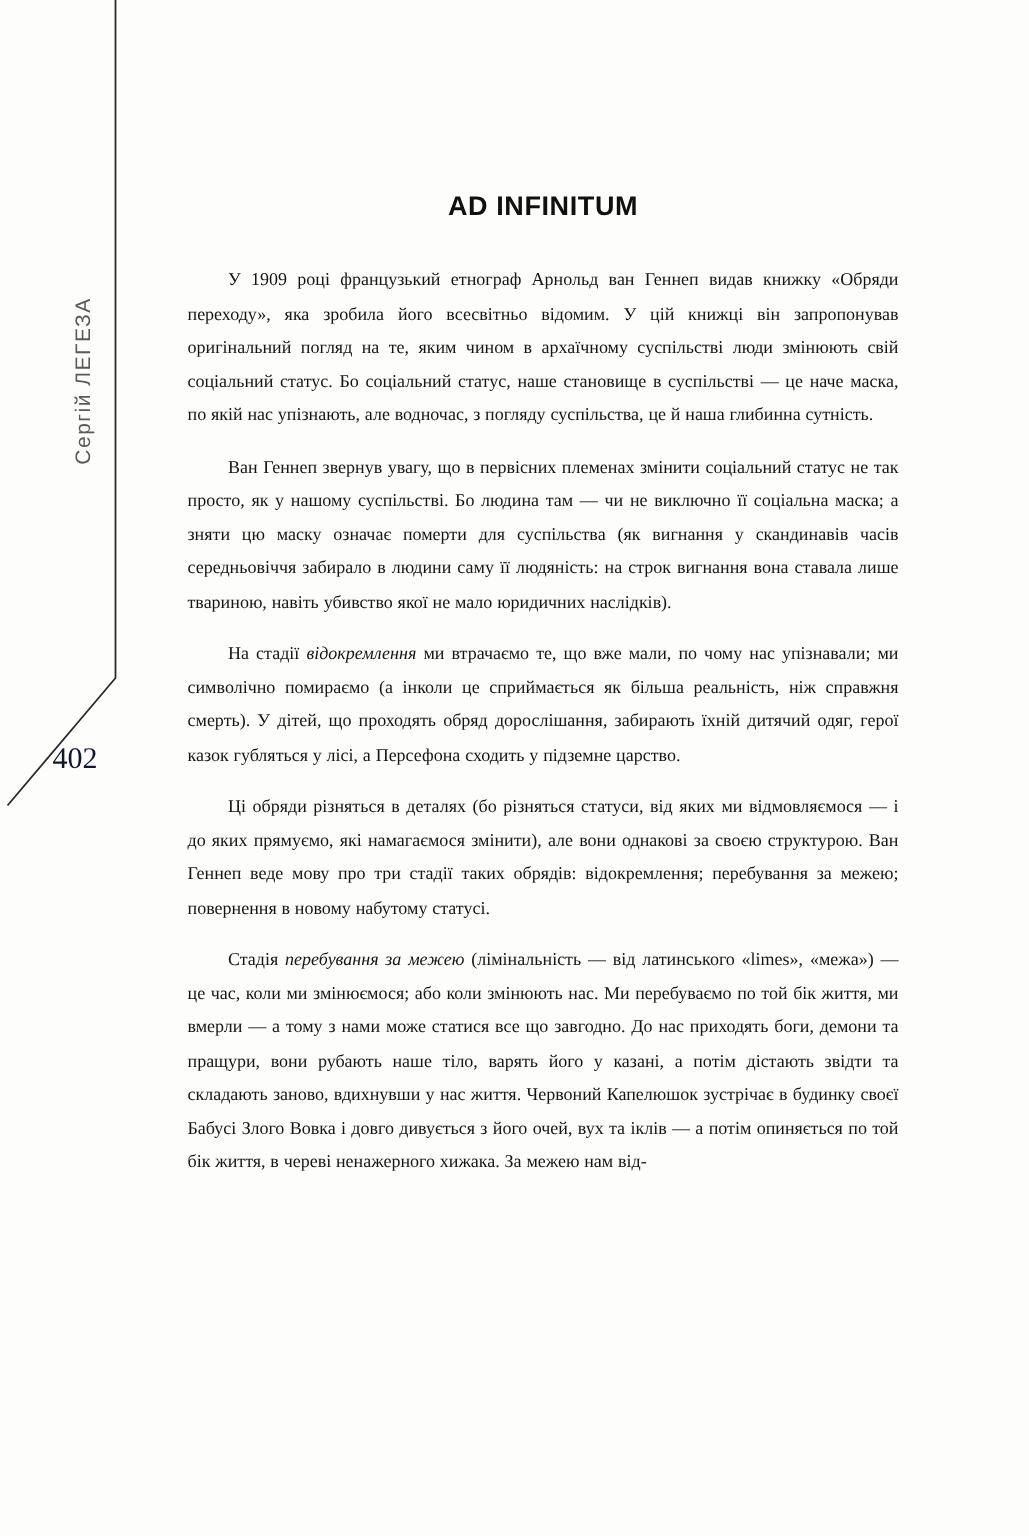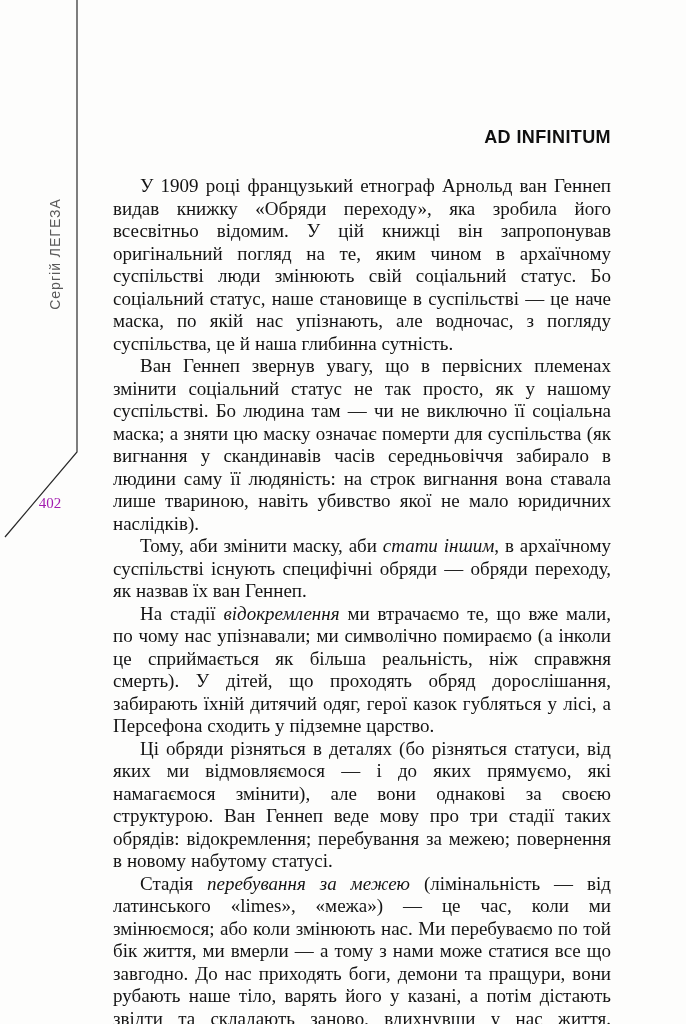--- a/index.html
+++ b/index.html
@@ -39,47 +39,47 @@
     color: #5a5a5a;
   }
 
   
   .page-number {
     position: absolute;
     left: 30px;
     top: 495px;
     width: 40px;
     text-align: center;
-    font-size: 15px;
-    color: #a21caf;
+    font-size: 20px;
+    color: #0f172a;
   }
 
   
   .content {
     position: absolute;
     left: 113px;
     top: 127px;
     width: 498px;
   }
 
   h1.chapter-title {
     margin: 0 0 27px 0;
-    text-align: right;
+    text-align: center;
     font-family: "Liberation Sans", "DejaVu Sans", sans-serif;
     font-weight: 700;
     font-size: 18px;
     letter-spacing: 0.4px;
     color: #101010;
   }
 
   .body-text p {
-    margin: 0;
+    margin: 12px;
     text-indent: 27px;
     text-align: justify;
-    font-size: 19px;
+    font-size: 12px;
     line-height: 22.5px;
     hyphens: auto;
     -webkit-hyphens: auto;
     word-spacing: 0.2px;
   }
 
   .body-text p i {
     font-style: italic;
   }
 </style>
@@ -92,18 +92,17 @@
 
 <div class="author-vertical">Сергій ЛЕГЕЗА</div>
 
 <div class="page-number">402</div>
 
 <div class="content">
   <h1 class="chapter-title">AD INFINITUM</h1>
   <div class="body-text">
       <p><span>У 1909 році французький етнограф Арнольд ван Геннеп видав книжку «Обряди переходу», яка зробила його всесвітньо відомим. У цій книжці він запропонував оригінальний погляд на те, яким чином в архаїчному суспільстві люди змінюють свій соціальний статус. Бо соціальний статус, наше становище в суспільстві — це наче маска, по якій нас упізнають, але водночас, з погляду суспільства, це й наша глибинна сутність.</span></p>
       <p><span>Ван Геннеп звернув увагу, що в первісних племенах змінити соціальний статус не так просто, як у нашому суспільстві. Бо людина там — чи не виключно її соціальна маска; а зняти цю маску означає померти для суспільства (як вигнання у скандинавів часів середньовіччя забирало в людини саму її людяність: на строк вигнання вона ставала лише твариною, навіть убивство якої не мало юридичних наслідків).</span></p>
-      <p><span>Тому, аби змінити маску, аби </span><i>стати іншим</i><span>, в архаїчному суспільстві існують специфічні обряди — обряди переходу, як назвав їх ван Геннеп.</span></p>
       <p><span>На стадії </span><i>відокремлення</i><span> ми втрачаємо те, що вже мали, по чому нас упізнавали; ми символічно помираємо (а інколи це сприймається як більша реальність, ніж справжня смерть). У дітей, що проходять обряд дорослішання, забирають їхній дитячий одяг, герої казок губляться у лісі, а Персефона сходить у підземне царство.</span></p>
       <p><span>Ці обряди різняться в деталях (бо різняться статуси, від яких ми відмовляємося — і до яких прямуємо, які намагаємося змінити), але вони однакові за своєю структурою. Ван Геннеп веде мову про три стадії таких обрядів: відокремлення; перебування за межею; повернення в новому набутому статусі.</span></p>
       <p><span>Стадія </span><i>перебування за межею</i><span> (лімінальність — від латинського «limes», «межа») — це час, коли ми змінюємося; або коли змінюють нас. Ми перебуваємо по той бік життя, ми вмерли — а тому з нами може статися все що завгодно. До нас приходять боги, демони та пращури, вони рубають наше тіло, варять його у казані, а потім дістають звідти та складають заново, вдихнувши у нас життя. Червоний Капелюшок зустрічає в будинку своєї Бабусі Злого Вовка і довго дивується з його очей, вух та іклів — а потім опиняється по той бік життя, в череві ненажерного хижака. За межею нам від-</span></p>
     </div>
 </div>
 
 </body></html>

